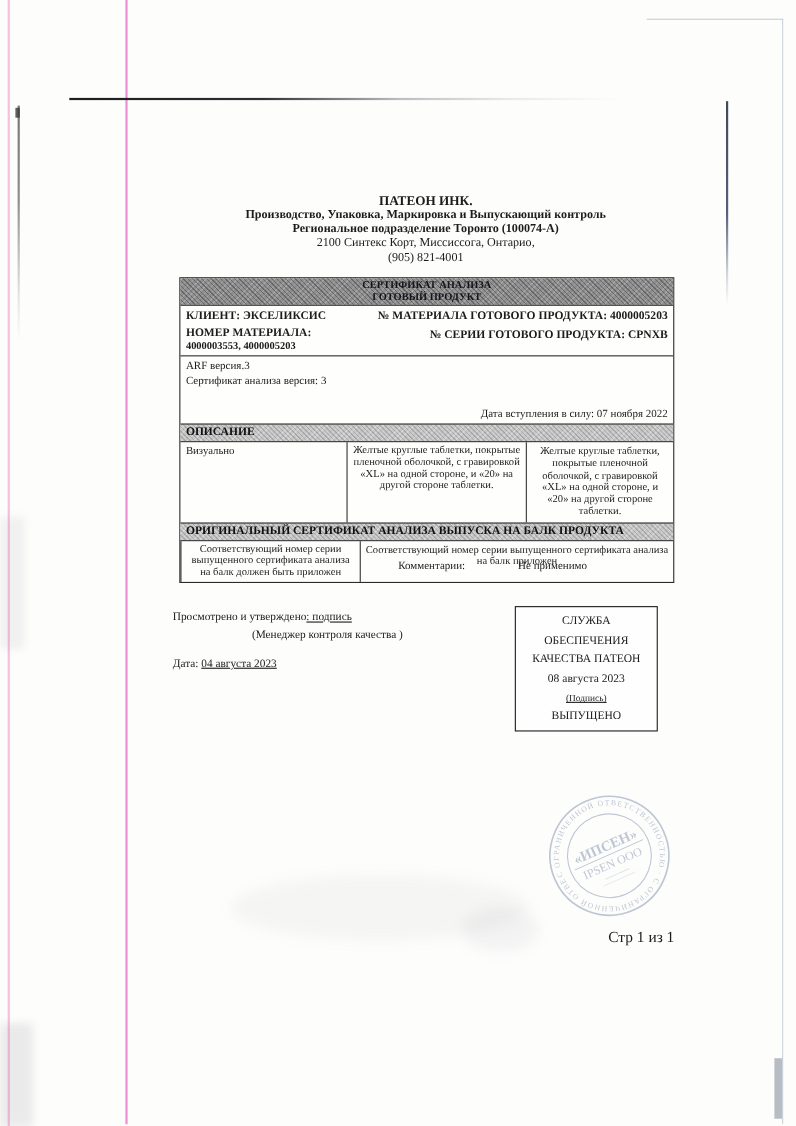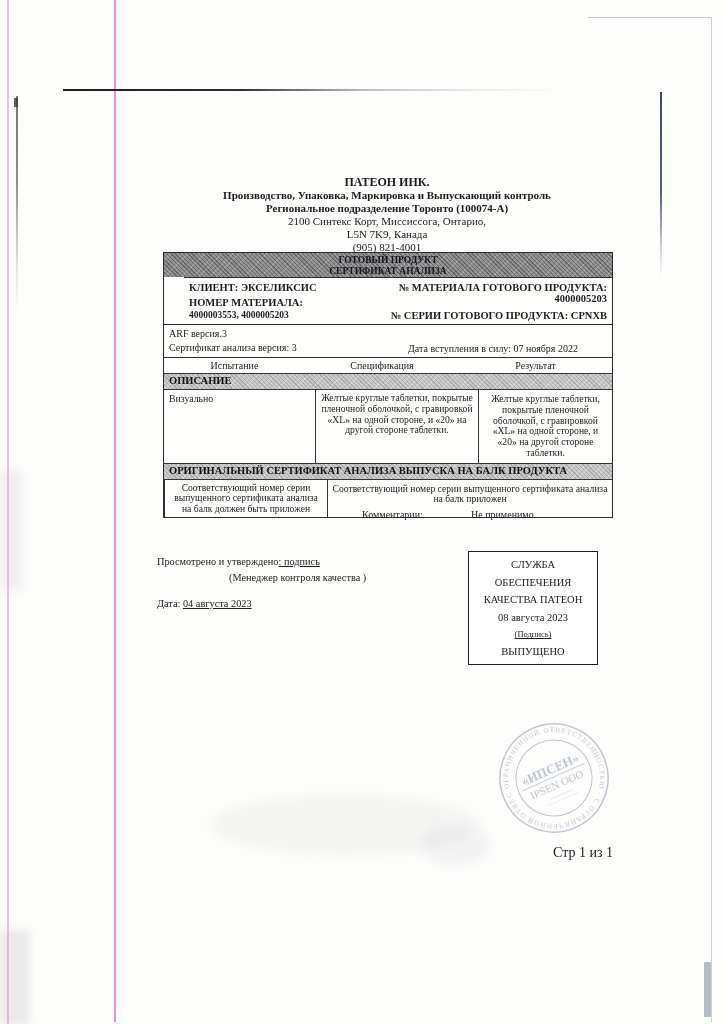--- a/index.html
+++ b/index.html
@@ -32,30 +32,30 @@
   .h-b{font-size:11px;font-weight:bold;}
   .h-r{font-size:11px;}
   
   .coa{left:163px;top:252px;width:448px;border:1.3px solid #2b2b2b;font-size:10px;background:rgba(255,255,255,.4);}
   .banner{height:22px;text-align:center;font-weight:bold;font-size:9.5px;line-height:10.5px;padding-top:2px;
     color:#14141c;background-color:#8f8f8f;
     background-image:repeating-linear-gradient(45deg,rgba(35,35,40,.38) 0 1px,transparent 1px 3px),
       repeating-linear-gradient(-45deg,rgba(255,255,255,.20) 0 1px,transparent 1px 4px);}
   .rule{border-top:1.3px solid #2b2b2b;}
   .product{padding:2px 5px 3px;font-weight:bold;font-size:10.5px;line-height:13px;}
-  .clientrow{display:flex;padding:4px 5px 3px;margin-left:20px;}
+  .clientrow{display:flex;padding:4px 5px 3px;}
   .clientrow .lft{width:168px;font-weight:bold;}
   .clientrow .lft .l1{font-size:10.5px;margin-bottom:4px;}
   .clientrow .lft .l2{font-size:10.5px;margin-bottom:2px;}
   .clientrow .lft .l3{font-size:9.5px;}
   .clientrow .rgt{flex:1;text-align:right;font-weight:bold;font-size:10.5px;}
   .clientrow .rgt .l1{margin-bottom:6px;}
-  .versionrow{display:flex;padding:2px 5px 3px;}
+  .versionrow{display:flex;padding:2px 5px 3px;flex-direction:column;}
   .versionrow .lft{width:210px;line-height:13.5px;font-size:10px;}
-  .versionrow .rgt{flex:1;text-align:center;align-self:flex-end;font-size:10px;}
+  .versionrow .rgt{flex:1;text-align:center;align-self:flex-end;font-size:10px;margin-top:18px;}
   .colheads{display:flex;height:15px;align-items:center;font-size:10px;}
   .colheads span{display:block;text-align:center;}
   .ch1{width:141px;}.ch2{width:154px;}.ch3{flex:1;}
   .secbar{border-top:1.1px solid #333;font-weight:bold;font-size:10.5px;line-height:12px;padding:1px 5px 2px;
     color:#101010;background-color:#c7c7c7;
     background-image:repeating-linear-gradient(45deg,rgba(60,60,65,.22) 0 1px,transparent 1px 3px),
       repeating-linear-gradient(-45deg,rgba(255,255,255,.30) 0 1px,transparent 1px 4px);}
   .datarow{border-top:1.1px solid #333;display:flex;align-items:stretch;}
   .datarow .c1{width:141px;padding:3px 5px;font-size:9.8px;}
   .datarow .c2{width:154px;border-left:1.1px solid #333;border-right:1.1px solid #333;
@@ -93,51 +93,45 @@
   <div class="abs blob blob1"></div>
   <div class="abs blob2"></div>
   <div class="abs blob3"></div>
   <div class="abs blob blob4"></div>
 
   <div class="abs doc-header">
     <div class="h-co">ПАТЕОН ИНК.</div>
     <div class="h-b">Производство, Упаковка, Маркировка и Выпускающий контроль</div>
     <div class="h-b">Региональное подразделение Торонто (100074-A)</div>
     <div class="h-r">2100 Синтекс Корт, Миссиссога, Онтарио,</div>
-    <div class="h-r">L5N 7K9, Канада</div>
     <div class="h-r">(905) 821-4001</div>
   </div>
 
   <div class="abs coa">
     <div class="banner">
+      <div>СЕРТИФИКАТ АНАЛИЗА</div>
       <div>ГОТОВЫЙ ПРОДУКТ</div>
-      <div>СЕРТИФИКАТ АНАЛИЗА</div>
     </div>
     <div class="clientrow rule">
       <div class="lft">
         <div class="l1">КЛИЕНТ: ЭКСЕЛИКСИС</div>
         <div class="l2">НОМЕР МАТЕРИАЛА:</div>
         <div class="l3">4000003553, 4000005203</div>
       </div>
       <div class="rgt">
         <div class="l1">№ МАТЕРИАЛА ГОТОВОГО ПРОДУКТА: 4000005203</div>
         <div>№ СЕРИИ ГОТОВОГО ПРОДУКТА: CPNXB</div>
       </div>
     </div>
     <div class="versionrow rule">
       <div class="lft">
         <div>ARF версия.3</div>
         <div>Сертификат анализа версия: 3</div>
       </div>
       <div class="rgt">Дата вступления в силу: 07 ноября 2022</div>
-    </div>
-    <div class="colheads rule">
-      <span class="ch1">Испытание</span>
-      <span class="ch2">Спецификация</span>
-      <span class="ch3">Результат</span>
     </div>
     <div class="secbar">ОПИСАНИЕ</div>
     <div class="datarow">
       <div class="c1">Визуально</div>
       <div class="c2">Желтые круглые таблетки, покрытые пленочной оболочкой, с гравировкой «XL» на одной стороне, и «20» на другой стороне таблетки.</div>
       <div class="c3">Желтые круглые таблетки, покрытые пленочной оболочкой, с гравировкой «XL» на одной стороне, и «20» на другой стороне таблетки.</div>
     </div>
     <div class="secbar">ОРИГИНАЛЬНЫЙ СЕРТИФИКАТ АНАЛИЗА ВЫПУСКА НА БАЛК ПРОДУКТА</div>
     <div class="datarow row2">
       <div class="c2">Соответствующий номер серии выпущенного сертификата анализа на балк должен быть приложен</div>

